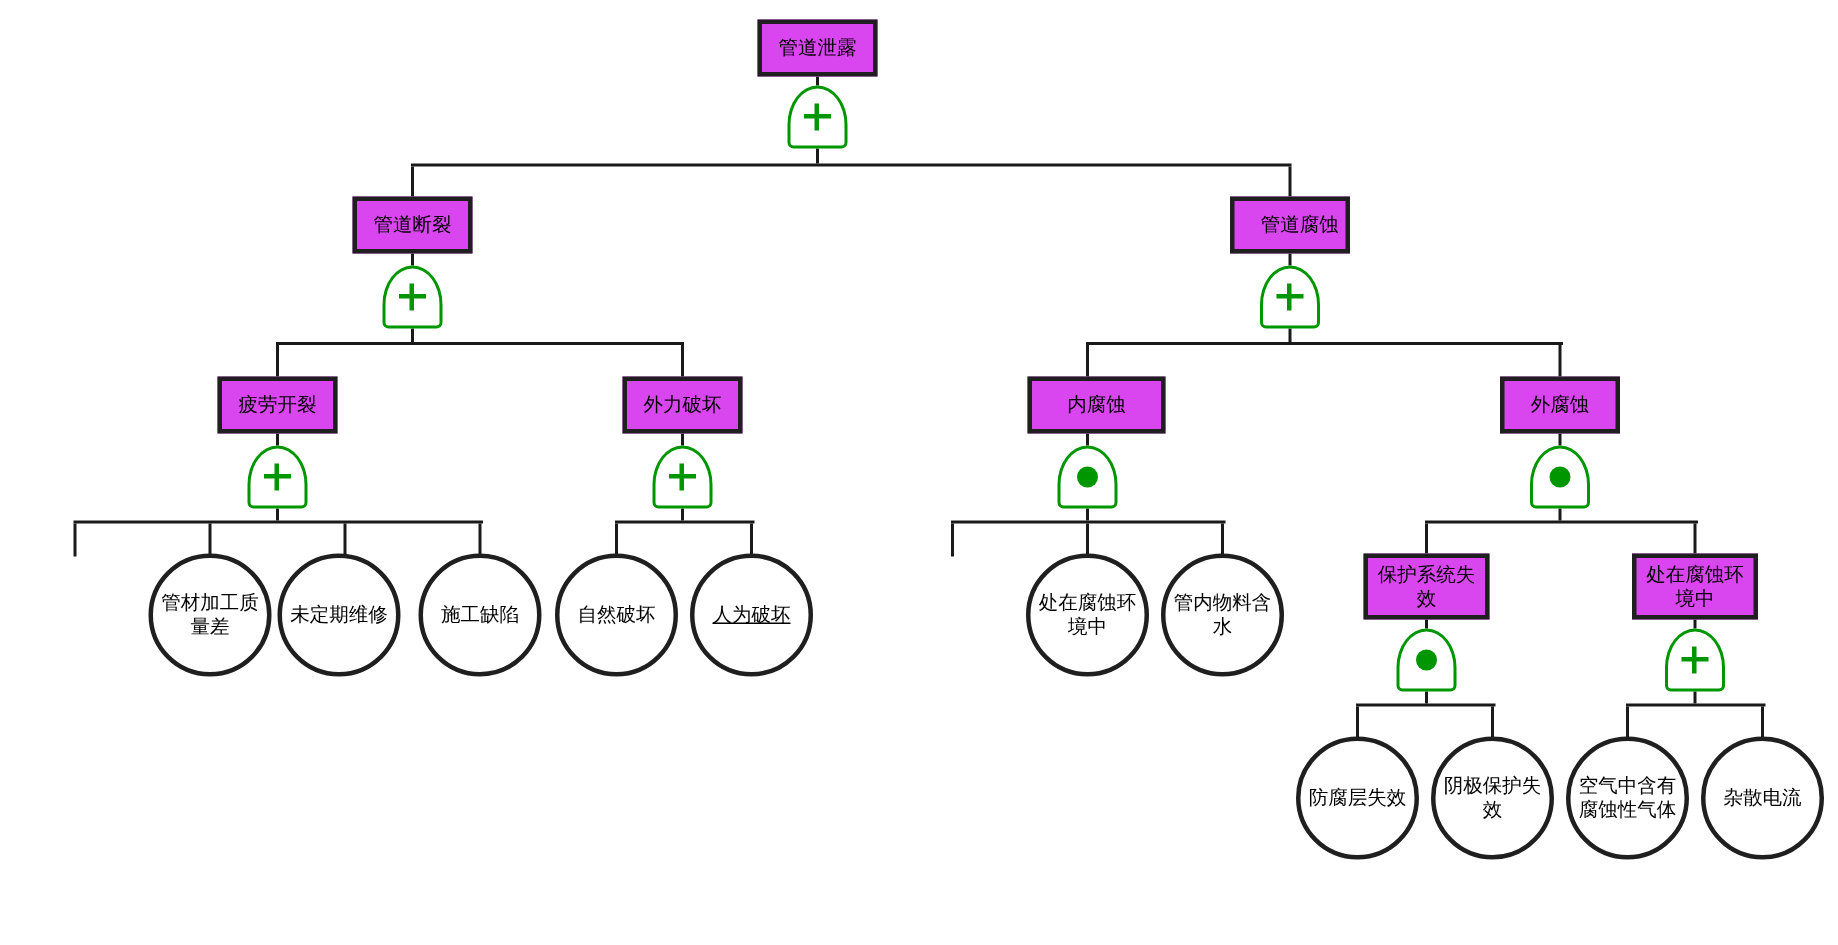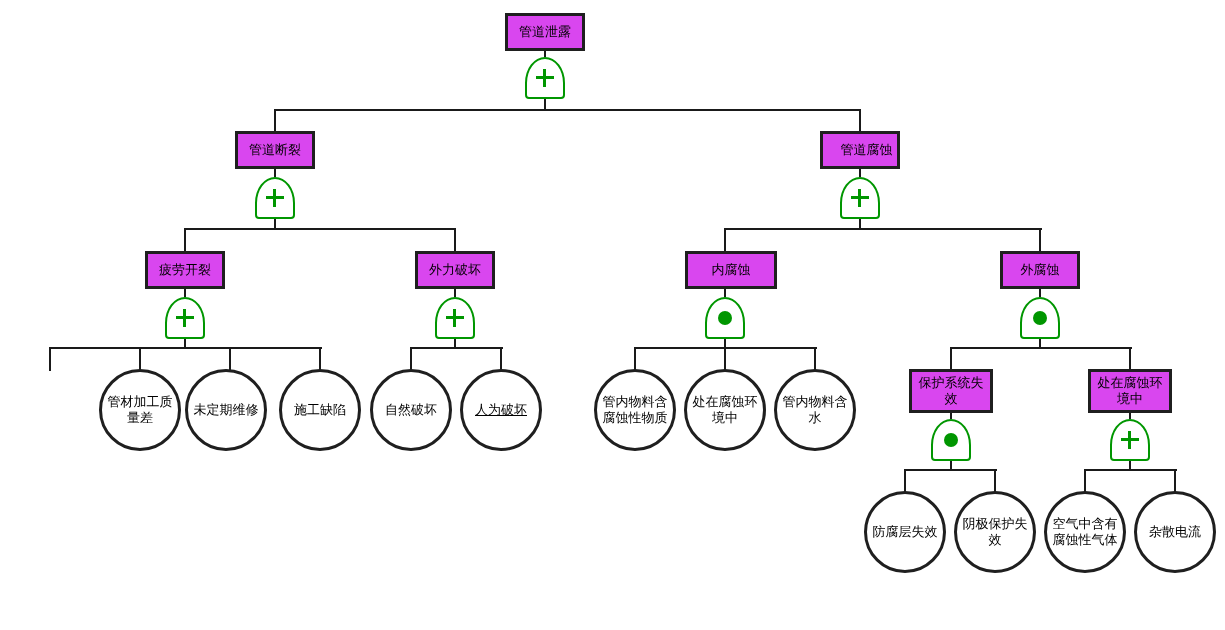--- a/index.html
+++ b/index.html
@@ -169,23 +169,20 @@
     </div>
     <div class="bcircle" style="left: 279px; top: 369px; width: 82px; height: 82px;">
       <span class="nlabel">施工缺陷</span>
     </div>
     <div class="bcircle" style="left: 370px; top: 369px; width: 82px; height: 82px;">
       <span class="nlabel">自然破坏</span>
     </div>
     <div class="bcircle" style="left: 460px; top: 369px; width: 82px; height: 82px; text-decoration: underline;">
       <span class="nlabel">人为破坏</span>
     </div>
-    <div class="bcircle" style="left: 594px; top: 369px; width: 82px; height: 82px;">
-      <span class="nlabel">管内物料含腐蚀性物质</span>
-    </div>
     <div class="bcircle" style="left: 684px; top: 369px; width: 82px; height: 82px;">
       <span class="nlabel">处在腐蚀环境中</span>
     </div>
     <div class="bcircle" style="left: 774px; top: 369px; width: 82px; height: 82px;">
       <span class="nlabel">管内物料含水</span>
     </div>
     <div class="bcircle" style="left: 864px; top: 491px; width: 82px; height: 82px;">
       <span class="nlabel">防腐层失效</span>
     </div>
     <div class="bcircle" style="left: 954px; top: 491px; width: 82px; height: 82px;">

